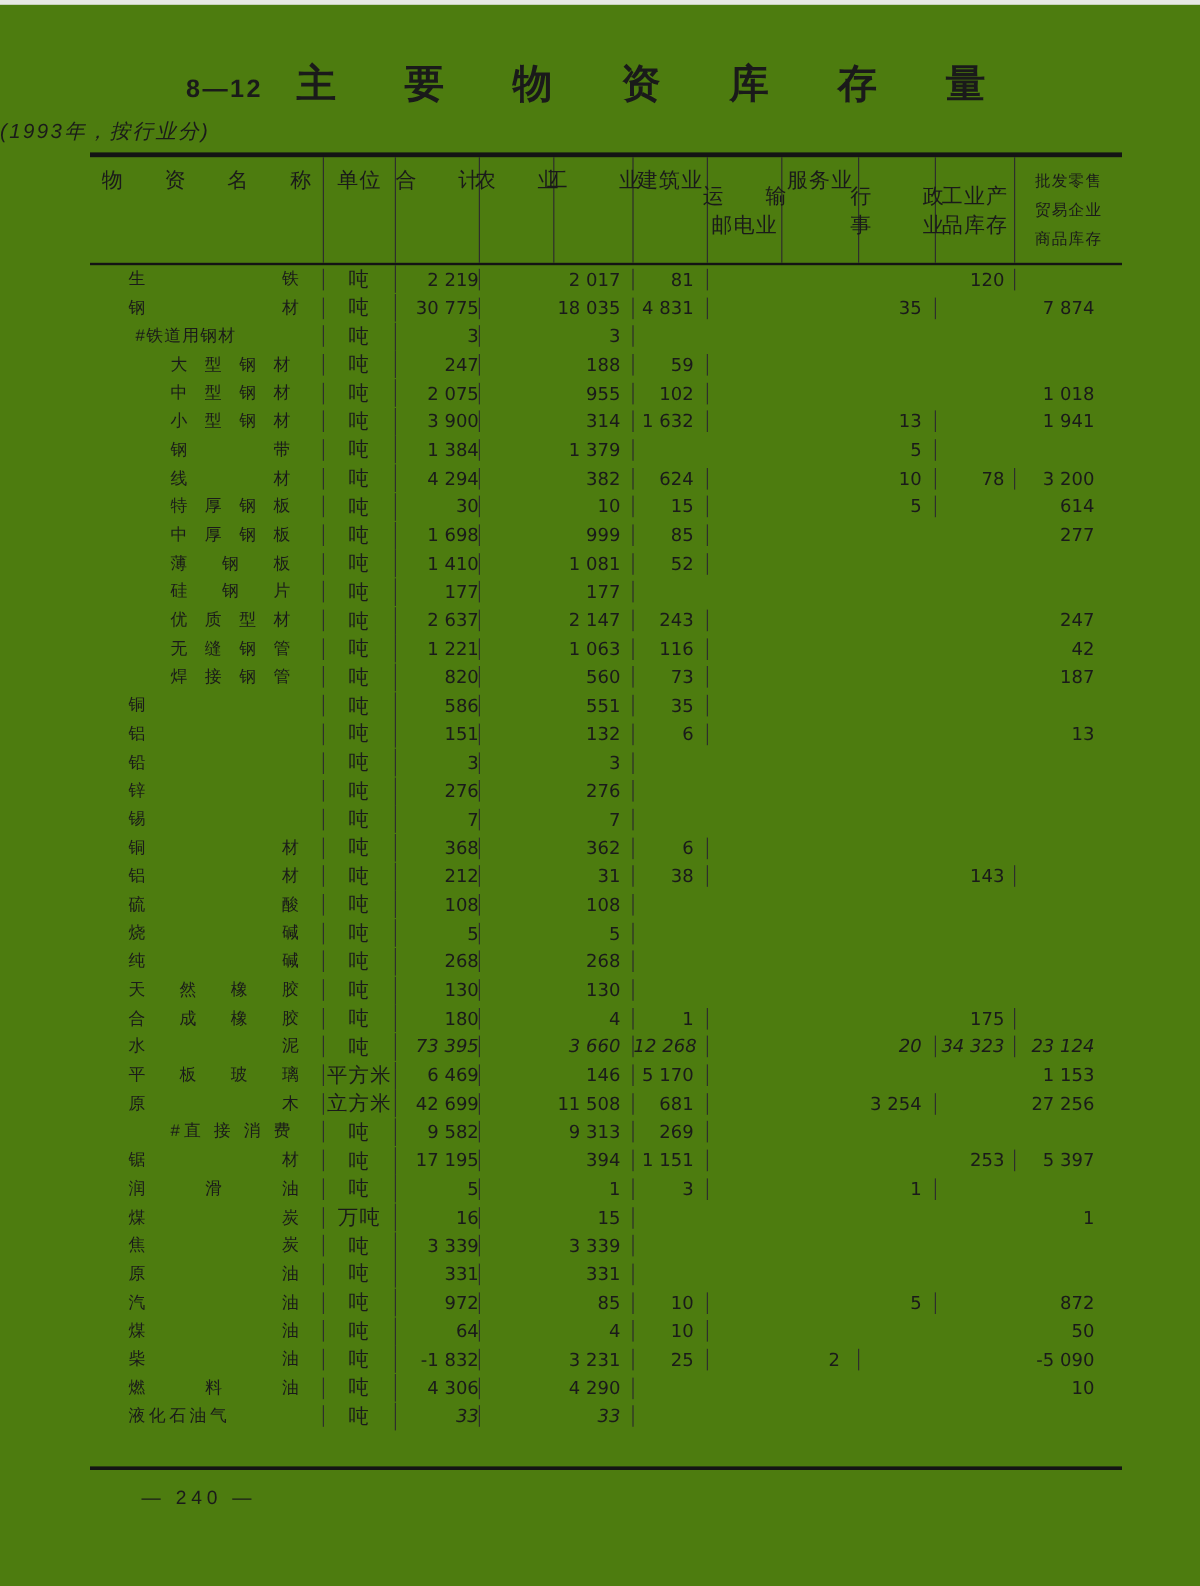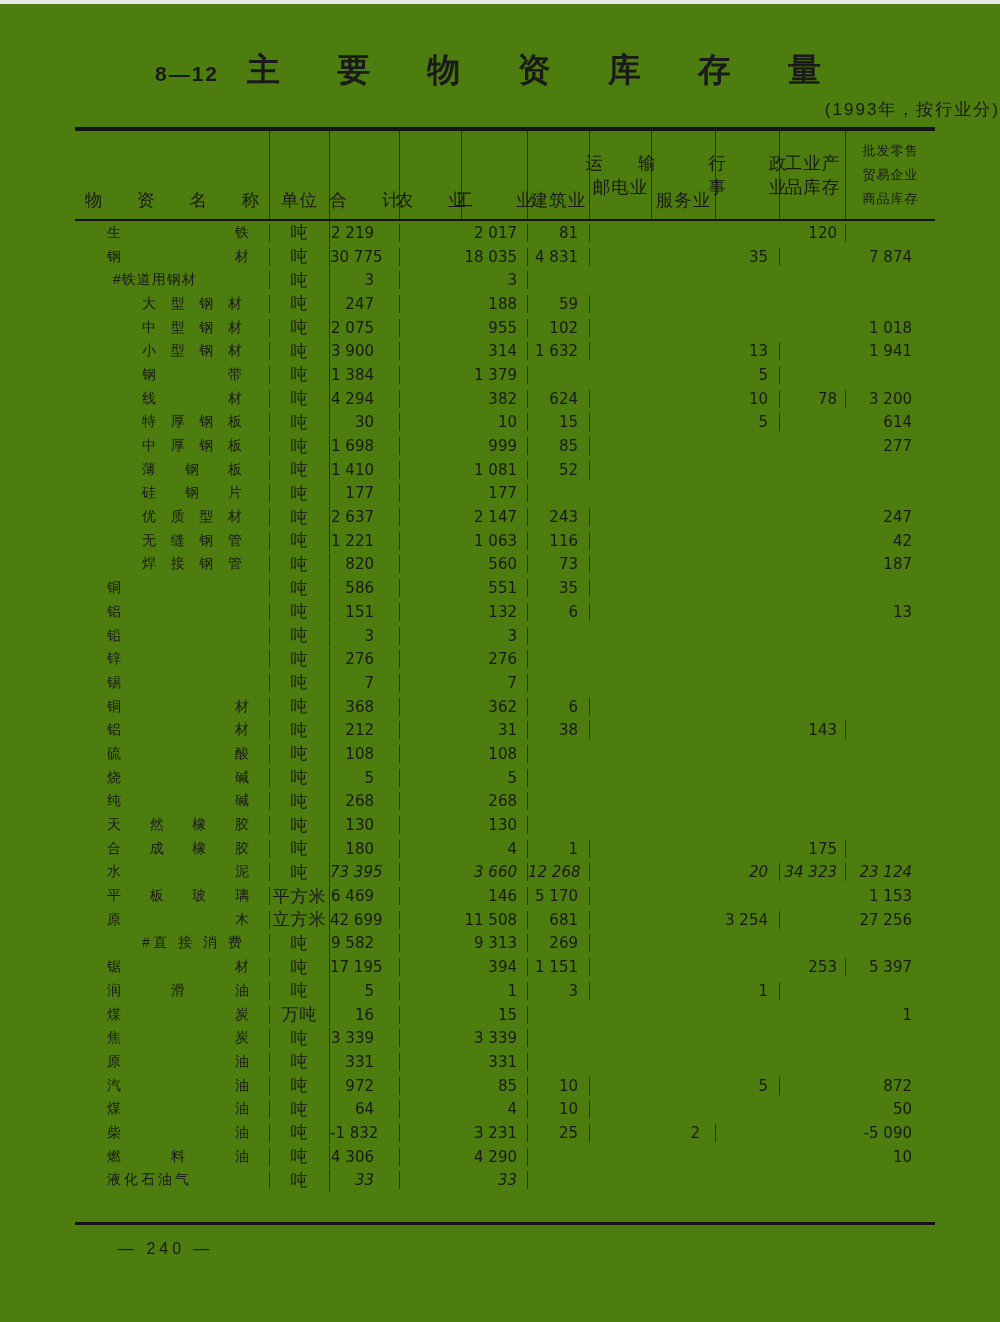--- a/index.html
+++ b/index.html
@@ -17,56 +17,56 @@
     position:absolute;left:0;top:44px;width:100%;
     display:flex;justify-content:center;align-items:baseline;gap:18px;
   }
   .table-no{font-size:21px;font-weight:bold;letter-spacing:2px;}
   .main-title{
     font-size:33px;font-weight:bold;letter-spacing:24px;
     margin:0;text-indent:10px;
   }
   .subtitle{
     position:absolute;left:0;top:94px;width:100%;
-    text-align:right;font-size:17px;letter-spacing:2px;
+    text-align:left;font-size:17px;letter-spacing:2px;font-style:italic;
   }
   
   .tbl{
     position:absolute;left:75px;top:123px;width:860px;
     border-top:4px solid #141414;
     border-bottom:3px solid #141414;
   }
   .grid{
     display:grid;
     grid-template-columns:195px 60px 70px 62px 66px 62px 62px 64px 64px 66px 89px;
   }
   .c{border-right:1px solid #2e2e2c;box-sizing:border-box;min-width:0;}
   .c:last-child{border-right:none;}
   
   .thead{height:88px;border-bottom:2px solid #141414;font-size:17.5px;}
-  .hc{display:flex;flex-direction:column;justify-content:flex-end;align-items:center;
+  .hc{display:flex;flex-direction:column;justify-content:flex-start;align-items:center;
       padding:7px 0;box-sizing:border-box;}
   .hc.split{justify-content:center;}
   .ls-w{letter-spacing:15px;text-indent:15px;white-space:nowrap;}
   .ls-x{letter-spacing:19px;text-indent:19px;white-space:nowrap;}
   .ls-n{letter-spacing:1px;white-space:nowrap;}
   .hc .l3{line-height:24px;}
   .wh{font-size:13px;letter-spacing:1px;}
   
   .tbody{padding-bottom:30px;}
   .trow{height:23.7px;align-items:center;}
   .name{font-size:14px;overflow:visible;white-space:nowrap;}
   .nm{display:block;}
   .nm.ms{margin-left:32px;width:142px;text-align:justify;text-align-last:justify;}
   .nm.ss{margin-left:67px;width:100px;text-align:justify;text-align-last:justify;}
   .nm.sc{margin-left:38px;letter-spacing:1px;}
   .nm.m {margin-left:32px;letter-spacing:3px;}
   .unit{font-size:17px;text-align:center;letter-spacing:1px;}
   .v{font-family:"DejaVu Sans",sans-serif;font-size:15px;text-align:right;white-space:nowrap;}
-  .v0{padding-right:25px;}
+  .v0{padding-right:0;}
   .v1{padding-right:10px;}
   .v2{padding-right:10px;}
   .v3{padding-right:11px;}
   .v4{padding-right:10px;}
   .v5{padding-right:15px;}
   .v6{padding-right:11px;}
   .v7{padding-right:8px;}
   .v8{padding-right:23px;}
   .it .v{font-style:italic;}
   

